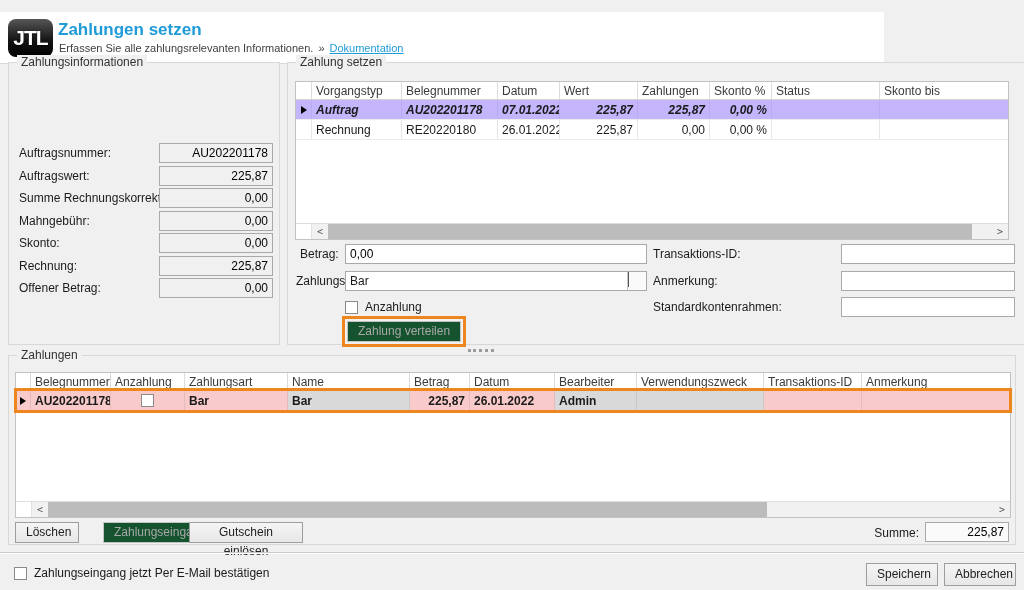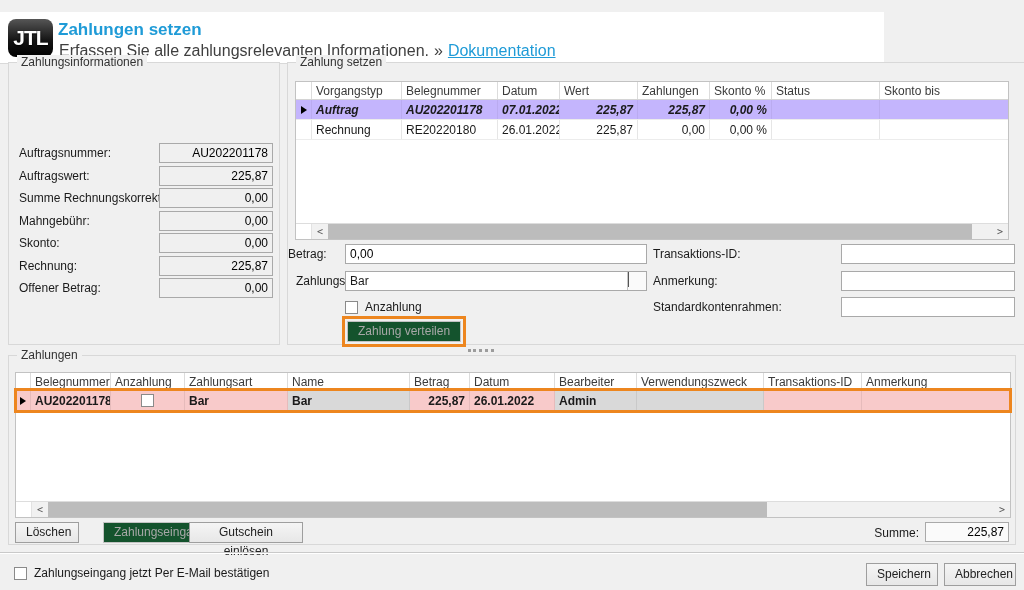--- a/index.html
+++ b/index.html
@@ -8,21 +8,21 @@
     font-family:"Liberation Sans", sans-serif;
     font-size:12px; color:#1a1a1a;
     background:#f0f0f0; position:relative; overflow:hidden;
   }
   
   .hdr { position:absolute; left:0; top:12px; width:884px; height:52px; background:#ffffff; border-bottom:1px solid #d9d9d9; }
   .logo { position:absolute; left:8px; top:7px; width:45px; height:38px; border-radius:8px;
           background:linear-gradient(#565656, #161616 55%, #000); display:flex; align-items:center; justify-content:center;
           color:#fff; font-weight:bold; font-size:21px; letter-spacing:-1px; text-shadow:0 1px 2px #000; }
   .title { position:absolute; left:58px; top:8px; font-size:17px; font-weight:bold; color:#1f9bd7; }
-  .subtitle { position:absolute; left:59px; top:30px; font-size:16px; color:#3f3f3f;text-align:center; }
+  .subtitle { position:absolute; left:59px; top:30px; font-size:11px; color:#3f3f3f;text-align:center; }
   .subtitle .sep { margin:0 5px; color:#3f3f3f; }
   .doclink { color:#1f9bd7; text-decoration:underline; cursor:pointer; }
 
   
   .gb { position:absolute; border:1px solid #d8d8d8; background:#f0f0f0; }
   .gb-legend { position:absolute; top:-8px; left:8px; background:#f0f0f0; padding:0 4px; color:#333; }
 
   
   .tb { border:1px solid #a9a9a9; background:#fff; height:20px; font-family:"Liberation Sans",sans-serif;
         font-size:12px; padding:0 4px; color:#000; }
@@ -158,21 +158,21 @@
     <div class="hscroll">
       <div class="sc-corner"></div>
       <div class="sc-arrow">&lt;</div>
       <div class="sc-track">
           <div class="sc-thumb" style="left:0; width:97%;"></div>
         </div>
       <div class="sc-arrow">&gt;</div>
     </div>
   </div>
 
-  <div class="flabel" style="left:0; top:181px;text-align:right;">Betrag:</div>
+  <div class="flabel" style="left:12px; top:181px;text-align:right;">Betrag:</div>
   <input class="tb" style="position: absolute; left: 57px; top: 181px; width: 302px;" value="0,00">
 
   <div class="flabel" style="left:8px; top:208px;">Zahlungsart:</div>
   <div class="combo" style="left:57px; top:208px; width:302px;">
     <span class="val">Bar</span>
     <span class="dd"><span class="chev"></span></span>
   </div>
 
   <div class="chkline" style="left:57px; top:237px;">
     <span class="cb"></span>

